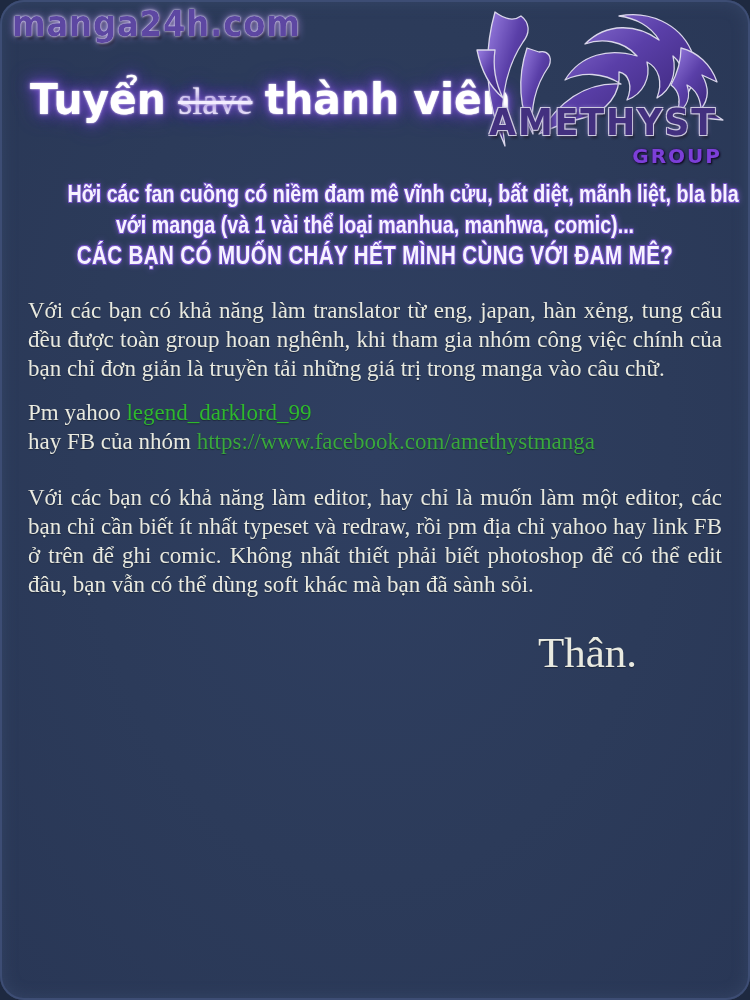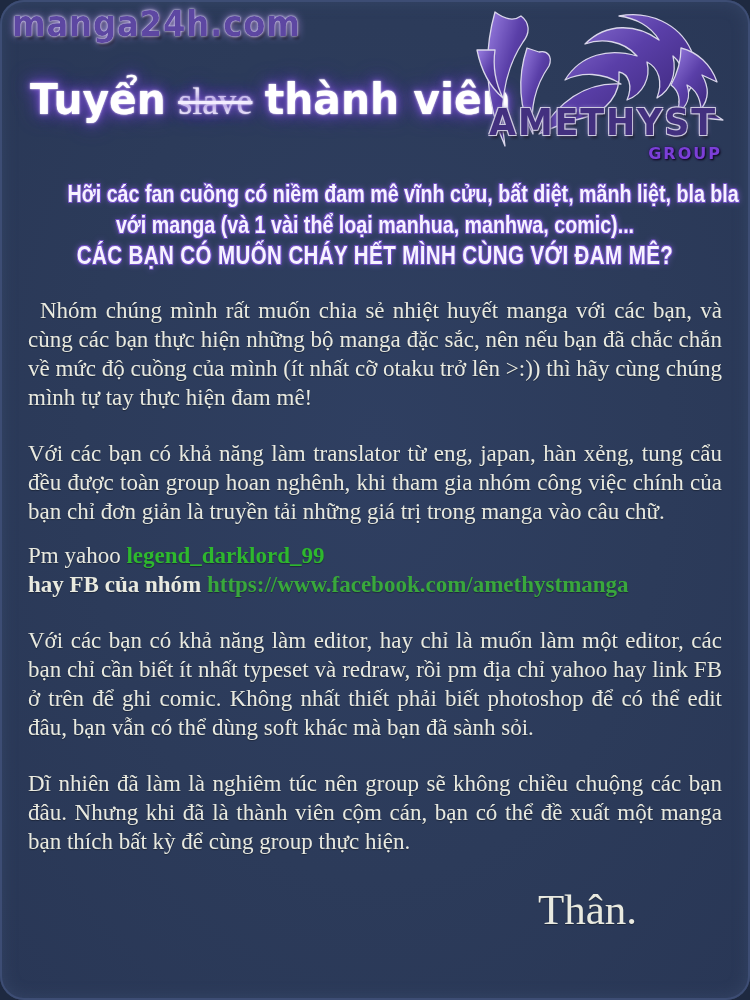--- a/index.html
+++ b/index.html
@@ -36,21 +36,21 @@
   .amethyst svg{position:absolute;left:0;top:0;}
   .amethyst-name{
     position:absolute;left:46px;top:94px;
     font-family:"DejaVu Sans", sans-serif;font-weight:bold;font-size:38px;letter-spacing:2px;
     color:#43307f;white-space:nowrap;
     text-shadow:-1px -1px 0 #cdcade,1px -1px 0 #cdcade,-1px 1px 0 #cdcade,1px 1px 0 #cdcade,0 0 6px #9b8ad6,2px 3px 3px rgba(0,0,0,.7);
     transform:scaleX(.92);transform-origin:0 0;
   }
   .amethyst-sub{
     position:absolute;right:16px;top:138px;
-    font-family:"DejaVu Sans", sans-serif;font-weight:bold;font-size:16px;letter-spacing:2px;
+    font-family:"DejaVu Sans", sans-serif;font-weight:bold;font-size:20px;letter-spacing:2px;
     color:#7c3fd8;text-shadow:0 0 3px #2d1660,1px 1px 2px #000;text-align:center;
   }
 
   
   .intro{
     position:absolute;left:0;top:178px;width:750px;text-align:center;
     font-family:"Liberation Sans", sans-serif;font-weight:bold;color:#f7f3ff;
     transform:scaleX(.82);transform-origin:50% 0;
   }
   .intro .iline{
@@ -63,22 +63,22 @@
   .content{
     position:absolute;left:28px;top:296px;width:694px;
     font-family:"Liberation Serif", serif;font-size:23px;line-height:29px;
     color:#e9eae0;text-align:justify;
     text-shadow:0 1px 1px rgba(0,0,0,.35);
   }
   .content p{margin:0 0 27px 0;}
   .content p.indent{text-indent:12px;}
   .content p.tight{margin-bottom:15px;}
   .contact-line{line-height:29px;}
-  .contact-line.last{margin-bottom:27px;font-weight:bold;}
-  .yahoo-link{color:#2eb82e;font-weight:bold;}
+  .contact-line.last{margin-bottom:27px;}
+  .yahoo-link{color:#2eb82e;font-weight:normal;}
   .fb-link{color:#39a83c;text-decoration:none;}
   .signoff{margin-top:34px;padding-left:510px;font-size:43px;line-height:40px;white-space:nowrap;}
 </style>
 </head>
 <body>
 
 <div class="page">
 
   <div class="site-logo">manga24h.com</div>
 
@@ -112,26 +112,24 @@
     <div class="amethyst-sub">GROUP</div>
   </div>
 
   <div class="intro">
     <div class="iline">Hỡi các fan cuồng có niềm đam mê vĩnh cửu, bất diệt, mãnh liệt, bla bla</div>
     <div class="iline">với manga (và 1 vài thể loại manhua, manhwa, comic)...</div>
     <div class="iline caps">CÁC BẠN CÓ MUỐN CHÁY HẾT MÌNH CÙNG VỚI ĐAM MÊ?</div>
   </div>
 
   <div class="content">
-    <p class="indent">Nhóm chúng mình rất muốn chia sẻ nhiệt huyết manga với các bạn, và cùng các bạn thực hiện những bộ manga đặc sắc, nên nếu bạn đã chắc chắn về mức độ cuồng của mình (ít nhất cỡ otaku trở lên &gt;:)) thì hãy cùng chúng mình tự tay thực hiện đam mê!</p>
 
     <p class="tight">Với các bạn có khả năng làm translator từ eng, japan, hàn xẻng, tung cẩu đều được toàn group hoan nghênh, khi tham gia nhóm công việc chính của bạn chỉ đơn giản là truyền tải những giá trị trong manga vào câu chữ.</p>
     <div class="contact-line"><span>Pm yahoo </span><span class="yahoo-link">legend_darklord_99</span></div>
     <div class="contact-line last"><span>hay FB của nhóm </span><a class="fb-link" href="#">https://www.facebook.com/amethystmanga</a></div>
 
     <p>Với các bạn có khả năng làm editor, hay chỉ là muốn làm một editor, các bạn chỉ cần biết ít nhất typeset và redraw, rồi pm địa chỉ yahoo hay link FB ở trên để ghi comic. Không nhất thiết phải biết photoshop để có thể edit đâu, bạn vẫn có thể dùng soft khác mà bạn đã sành sỏi.</p>
 
-    <p>Dĩ nhiên đã làm là nghiêm túc nên group sẽ không chiều chuộng các bạn đâu. Nhưng khi đã là thành viên cộm cán, bạn có thể đề xuất một manga bạn thích bất kỳ để cùng group thực hiện.</p>
 
     <div class="signoff">Thân.</div>
   </div>
 
 </div>
 
 </body></html>

